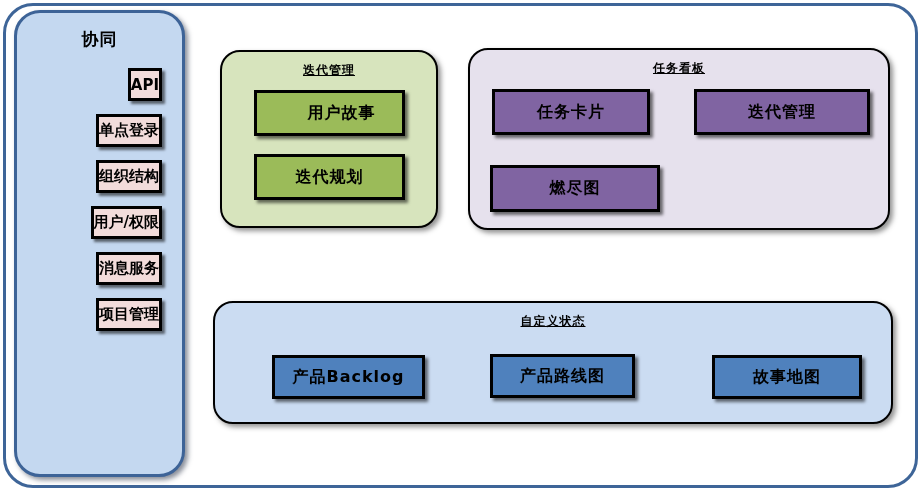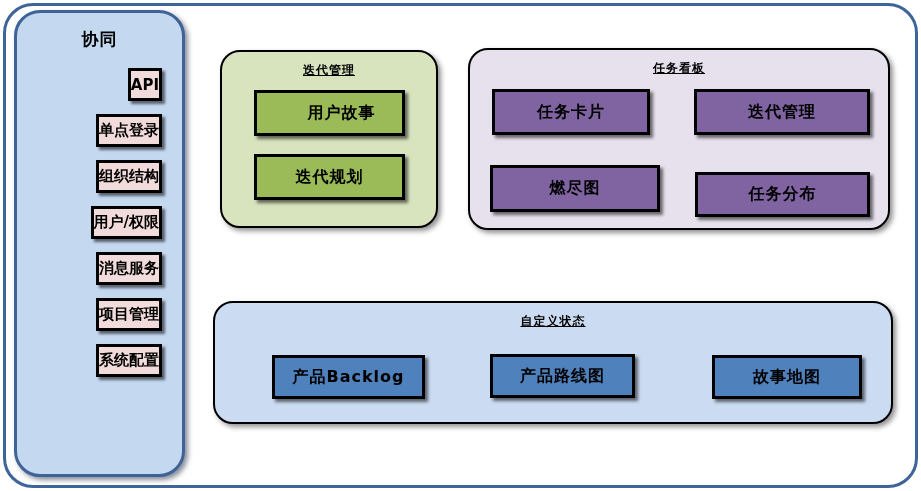--- a/index.html
+++ b/index.html
@@ -112,36 +112,34 @@
 
   <aside class="sidebar">
     <div class="sidebar-title">协同</div>
     <div class="sidebar-items">
       <div class="pill">API</div>
       <div class="pill">单点登录</div>
       <div class="pill">组织结构</div>
       <div class="pill">用户/权限</div>
       <div class="pill">消息服务</div>
       <div class="pill">项目管理</div>
-      <div class="pill">系统配置</div>
     </div>
   </aside>
 
   <section class="group green">
     <div class="group-title">迭代管理</div>
     <div class="node green n-user-story">用户故事</div>
     <div class="node green n-iteration-plan">迭代规划</div>
   </section>
 
   <section class="group purple">
     <div class="group-title">任务看板</div>
     <div class="node purple n-task-card">任务卡片</div>
     <div class="node purple n-custom-status">迭代管理</div>
     <div class="node purple n-burndown">燃尽图</div>
-    <div class="node purple n-task-distribution">任务分布</div>
   </section>
 
   <section class="group blue">
     <div class="group-title">自定义状态</div>
     <div class="node blue n-backlog">产品Backlog</div>
     <div class="node blue n-story-map">故事地图</div>
     <div class="node blue n-roadmap">产品路线图</div>
   </section>
 </div>
 

